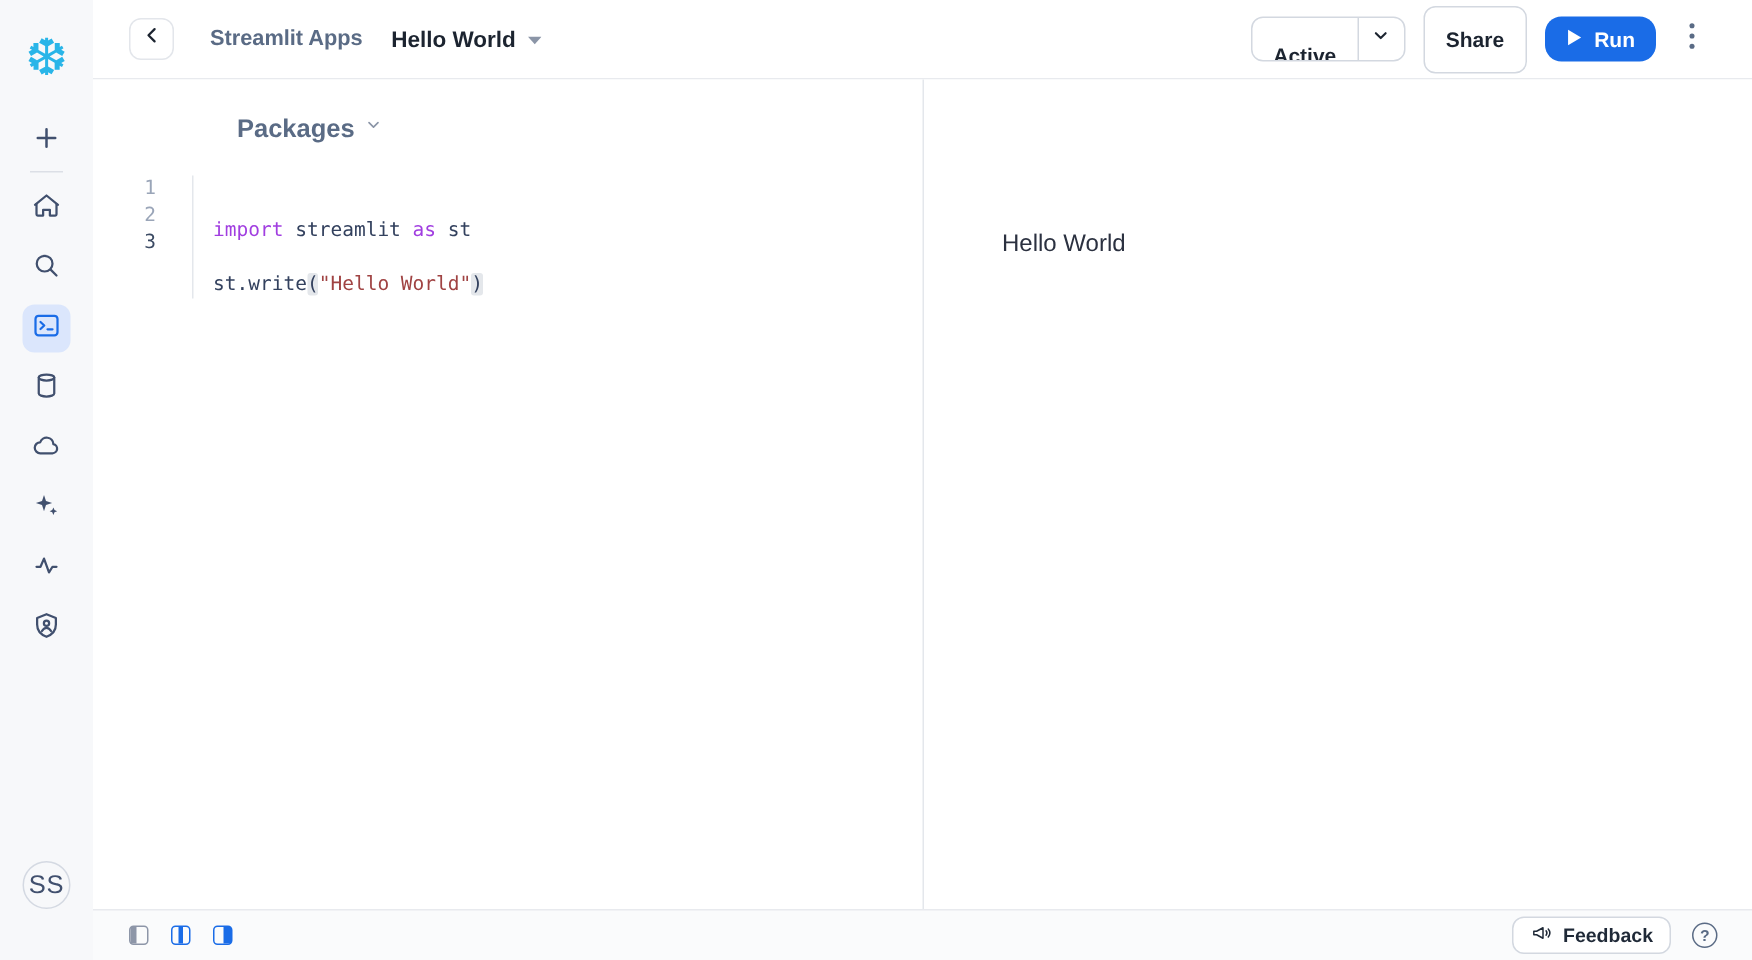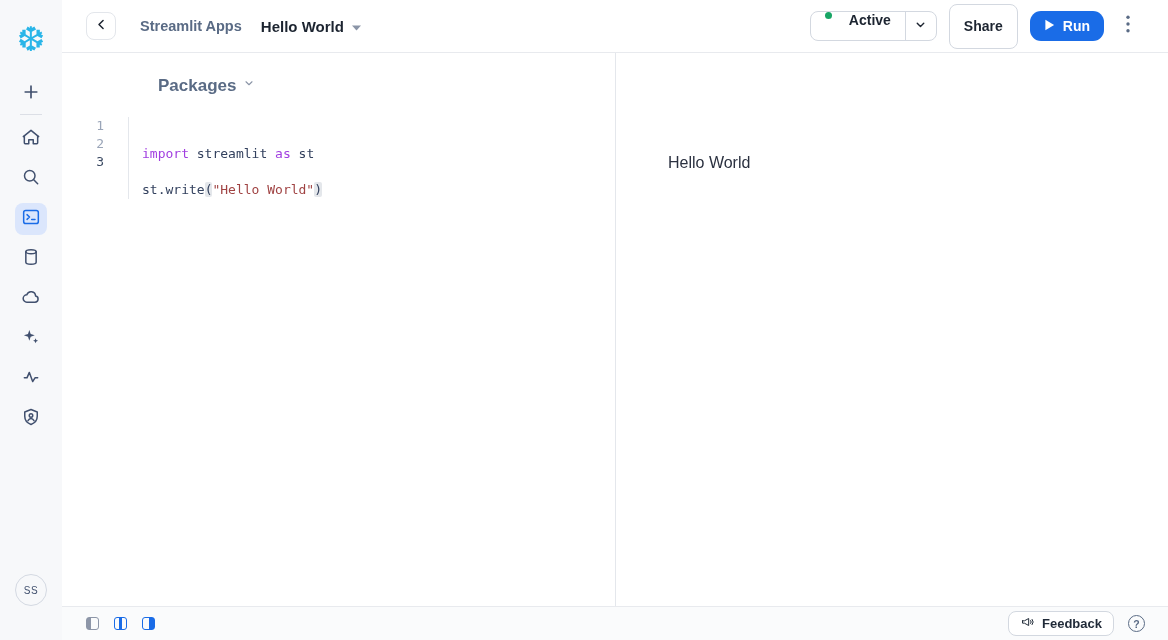--- a/index.html
+++ b/index.html
@@ -13,37 +13,37 @@
           color:#29b5e8; user-select:none; }
   .nav-plus { margin-top:20px; width:32px; height:32px; display:flex; align-items:center; justify-content:center;
               color:#41506e; cursor:pointer; }
   .side-divider { margin-top:4px; width:22px; height:1px; background:#dcdfe6; }
   .nav-item { margin-top:8px; width:32px; height:32px; border-radius:8px;
               display:flex; align-items:center; justify-content:center; color:#41506e; cursor:pointer; }
   .nav-item:first-of-type { margin-top:16px; }
   .nav-item.selected { background:#dbe6fc; color:#1a6ce7; }
   .avatar { position:absolute; bottom:34px; left:15px; width:32px; height:32px; border-radius:50%;
             border:1px solid #d4d9e2; display:flex; align-items:center; justify-content:center;
-            font-size:10px; color:#41506e; letter-spacing:.5px; background:#f7f8fa; cursor:pointer; }
+            font-size:17px; color:#41506e; letter-spacing:.5px; background:#f7f8fa; cursor:pointer; }
 
   
   .main { margin-left:62px; height:640px; display:flex; flex-direction:column; }
 
   
   .header { height:53px; border-bottom:1px solid #e8eaee; background:#fff;
             display:flex; align-items:center; padding:0 30px 0 24px; flex:0 0 auto; }
   .back-btn { width:30px; height:28px; border:1px solid #e3e6eb; border-radius:8px; background:#fff;
               display:flex; align-items:center; justify-content:center; cursor:pointer; color:#1c2430; }
   .breadcrumb { margin-left:24px; font-size:14.5px; font-weight:600; color:#5a6b85; cursor:pointer; }
   .title { margin-left:19px; font-size:15px; font-weight:700; color:#1c2430; }
   .title-caret { margin-left:8px; display:flex; align-items:center; cursor:pointer; }
   .header-right { margin-left:auto; display:flex; align-items:center; gap:12px; }
   .status-group { height:30px; border:1px solid #d3d8e0; border-radius:8px; background:#fff;
                   display:flex; align-items:stretch; overflow:hidden; }
-  .status-main { display:flex; gap:17px; padding:0 14px; cursor:pointer; }
+  .status-main { display:flex; align-items:center; gap:17px; padding:0 14px; cursor:pointer;flex-direction:column; }
   .status-dot { width:7px; height:7px; border-radius:50%; background:#18a565; }
   .status-label { font-size:14px; font-weight:600; color:#1c2430; }
   .status-sep { width:1px; background:#d3d8e0; }
   .status-caret { width:30px; display:flex; align-items:center; justify-content:center; cursor:pointer; color:#1c2430; }
   .share-btn { height:45px; padding:0 14px; border:1px solid #d3d8e0; border-radius:8px; background:#fff;
                font-size:14px; font-weight:600; color:#1c2430; display:flex; align-items:center; cursor:pointer;
                font-family:"Liberation Sans", sans-serif; }
   .run-btn { height:30px; padding:0 14px; border:none; border-radius:11px; background:#1a6ce7; color:#fff;
              font-size:14px; font-weight:600; display:flex; align-items:center; gap:8px; cursor:pointer;
              font-family:"Liberation Sans", sans-serif; }

